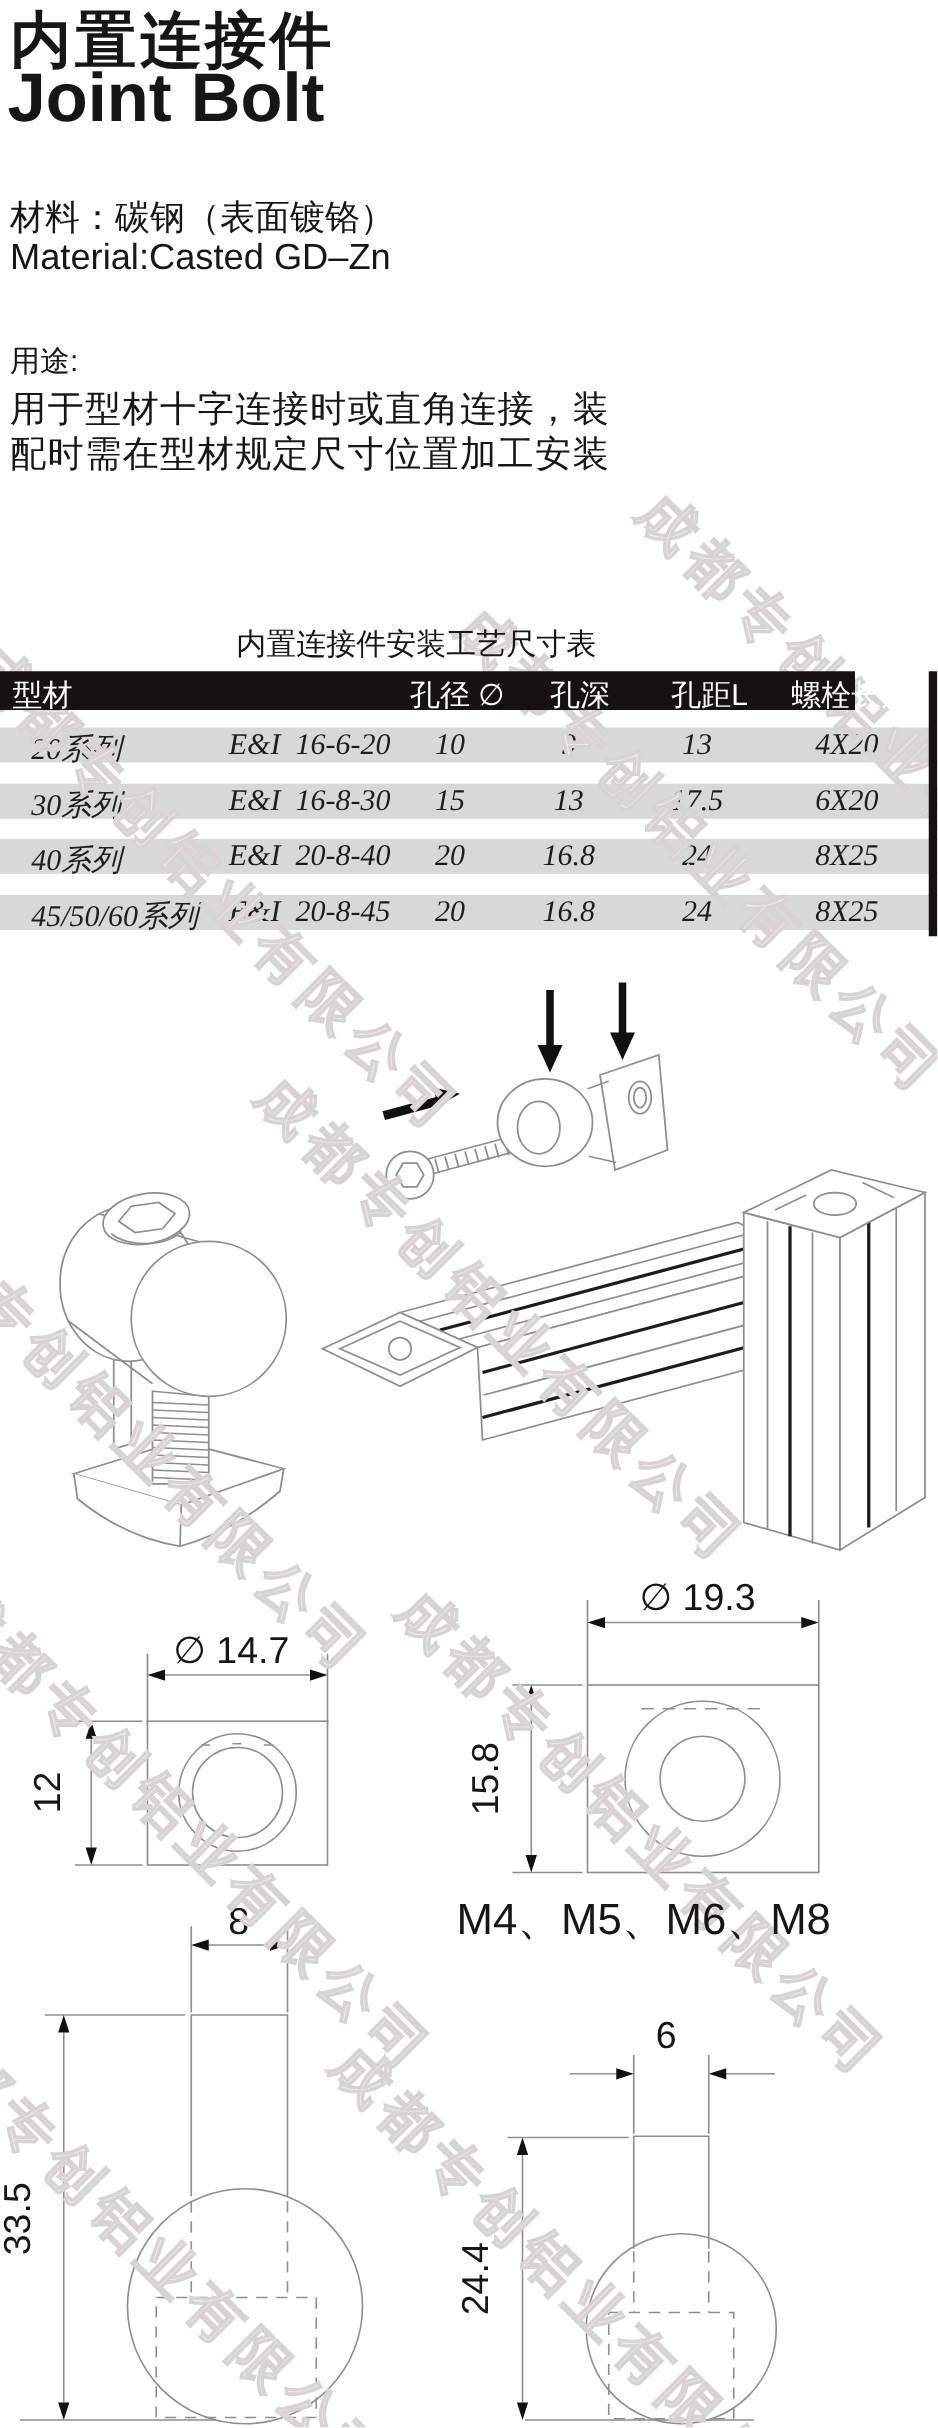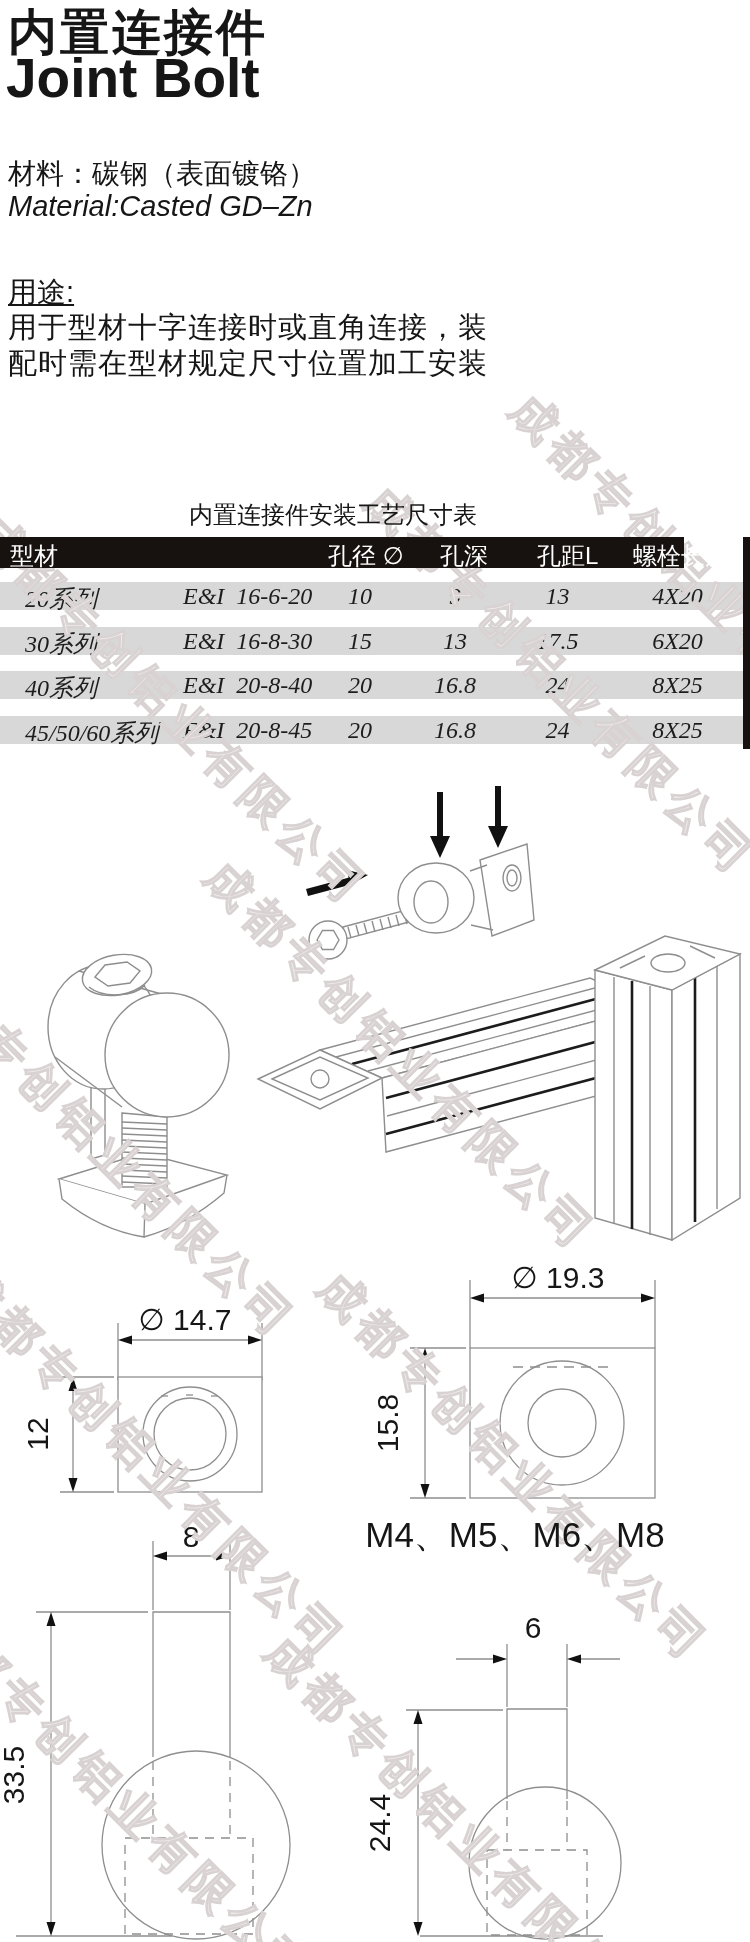--- a/index.html
+++ b/index.html
@@ -3,22 +3,22 @@
 <meta charset="utf-8">
 <style>
   html,body{margin:0;padding:0;background:#fff;}
   #canvas{position:relative;width:750px;height:1942px;background:#fff;overflow:hidden;
           font-family:"Liberation Sans",sans-serif;color:#161616;}
   .abs{position:absolute;}
   
   .title-cn{top:0px;left:8px;font-size:49px;font-weight:bold;letter-spacing:3px;z-index:8;}
   .title-en{top:46px;left:6px;font-size:55px;font-weight:bold;letter-spacing:0px;z-index:8;}
   .mat-cn{top:155px;left:8px;font-size:28px;z-index:8;}
-  .mat-en{top:190px;left:8px;font-size:29px;z-index:8;font-style:italic;}
-  .usage-label{top:273px;left:8px;font-size:29px;z-index:8;text-decoration:underline;}
+  .mat-en{top:190px;left:8px;font-size:29px;z-index:8;}
+  .usage-label{top:273px;left:8px;font-size:24px;z-index:8;}
   .usage-line{left:8px;font-size:29px;letter-spacing:1px;z-index:8;white-space:nowrap;}
   
   .tbl-title{top:499px;left:0;width:666px;text-align:center;font-size:24px;z-index:8;}
   .tbl-head{top:537px;left:0;width:684px;height:31px;background:#17120f;z-index:7;}
   .tbl-head span{position:absolute;top:3px;color:#fff;font-size:24px;white-space:nowrap;}
   .h-series{left:10px;} .h-dia{left:328px;} .h-depth{left:440px;} .h-dist{left:537px;} .h-bolt{left:633px;}
   .tbl-row{left:0;width:750px;height:28px;background:#d8d8d8;z-index:2;font-style:italic;}
   .tbl-row span{position:absolute;top:1px;font-family:"Liberation Serif",serif;font-size:24px;
                 color:#1d1d1d;z-index:8;white-space:pre;}
   .c-series{left:25px;width:150px;}

